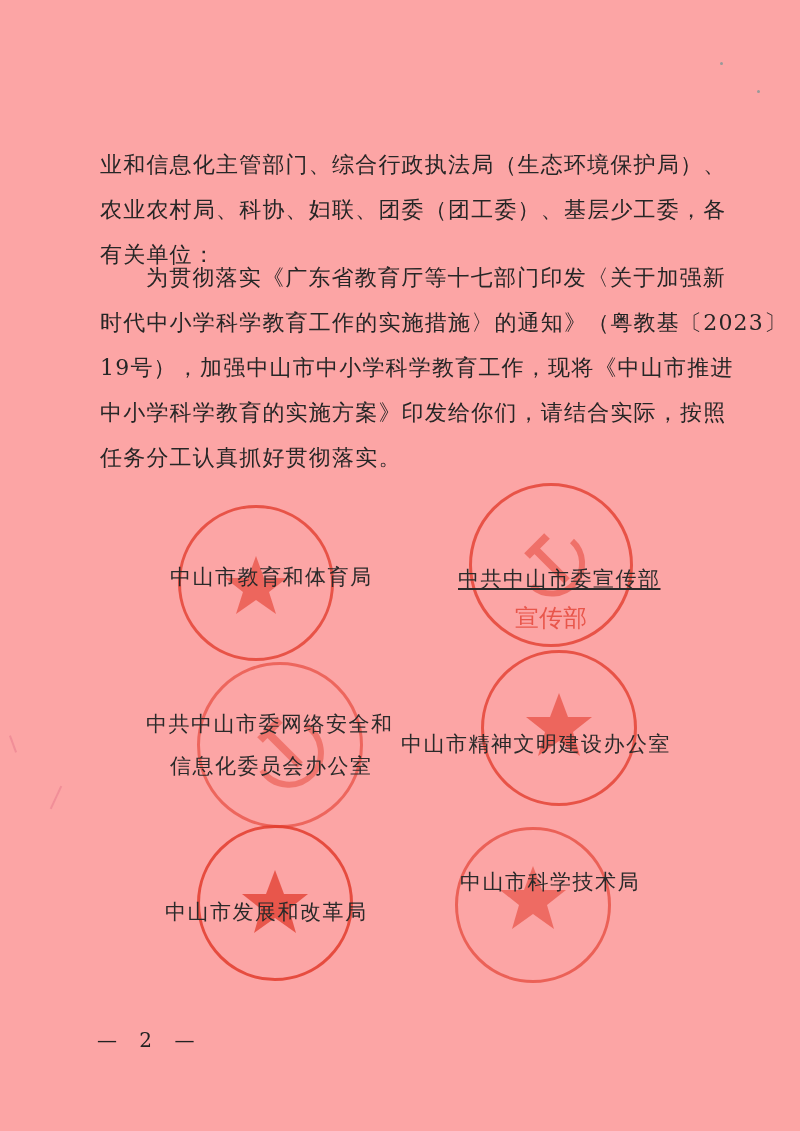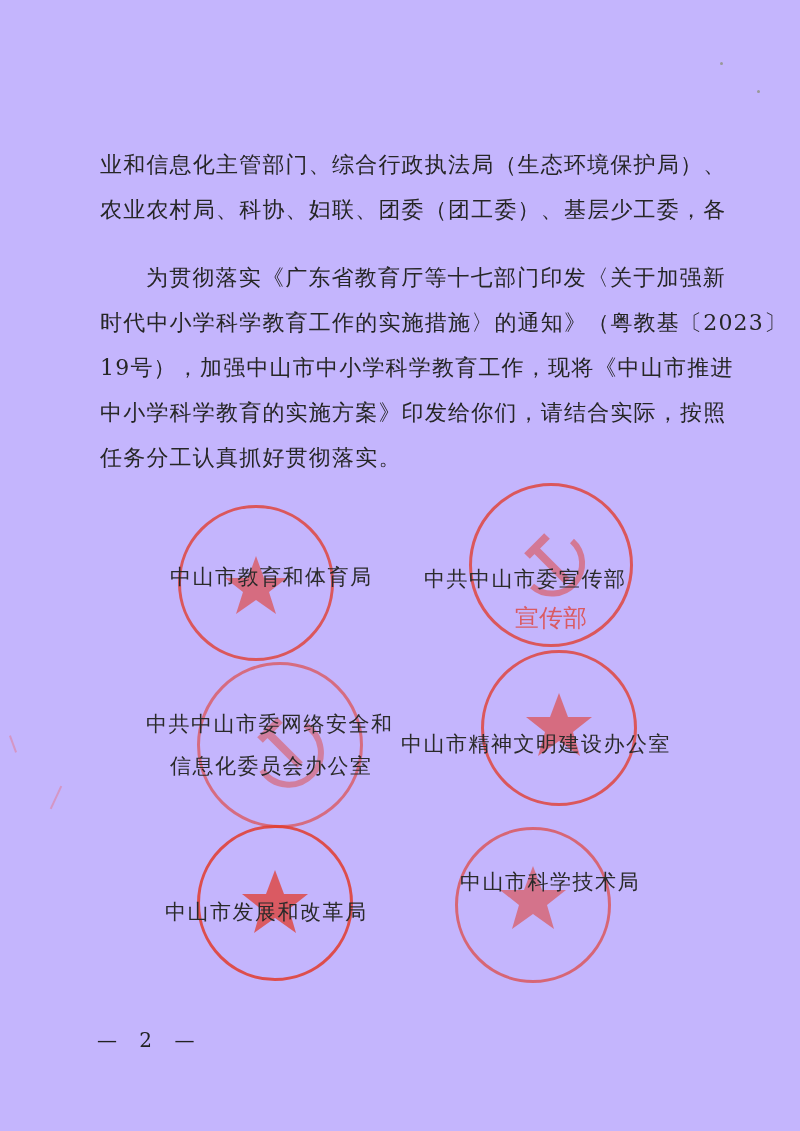--- a/index.html
+++ b/index.html
@@ -1,18 +1,18 @@
 <!DOCTYPE html>
 <html><head>
 <meta charset="utf-8">
 <style>
   html, body { margin: 0; padding: 0; background: #ffffff; }
   body { width: 800px; height: 1131px; position: relative; overflow: hidden;
          font-family: "DejaVu Serif", "Liberation Serif", serif; color: #222; }
-  .page { position: absolute; left: 0; top: 0; width: 800px; height: 1131px; background: #c4b5fd; }
+  .page { position: absolute; left: 0; top: 0; width: 800px; height: 1131px; background: #fca5a5; }
   .body-text { position: absolute; left: 100px; width: 610px; font-size: 22px; line-height: 45px;
                letter-spacing: 1.2px; color: #262626; }
   .para1 { top: 142px; }
   .para2 { top: 255px; }
   .line { white-space: nowrap; display: block; }
   .indent { padding-left: 46px; }
   .seal { position: absolute; border-radius: 50%; border: 3px solid rgba(226,60,45,0.78); }
   .seal svg { position: absolute; left: 0; top: 0; }
   .sig { position: absolute; font-size: 21px; letter-spacing: 1.5px; color: #2a2a2a; white-space: nowrap;
          font-family: "DejaVu Sans", "Liberation Sans", sans-serif; font-weight: 300; z-index: 2; }
@@ -27,20 +27,21 @@
 <div class="page">
 
   <div class="speck" style="left:720px;top:62px;"></div>
   <div class="speck" style="left:757px;top:90px;"></div>
   <div class="pink-mark" style="left:12px;top:735px;height:18px;transform:rotate(-20deg);"></div>
   <div class="pink-mark" style="left:55px;top:785px;height:25px;transform:rotate(25deg);"></div>
 
   <div class="body-text para1">
     <span class="line">业和信息化主管部门、综合行政执法局（生态环境保护局）、</span>
     <span class="line">农业农村局、科协、妇联、团委（团工委）、基层少工委，各</span>
+    <span class="line">有关单位：</span>
   </div>
 
   <div class="body-text para2">
     <span class="line indent">为贯彻落实《广东省教育厅等十七部门印发〈关于加强新</span>
     <span class="line">时代中小学科学教育工作的实施措施〉的通知》（粤教基〔2023〕</span>
     <span class="line">19号），加强中山市中小学科学教育工作，现将《中山市推进</span>
     <span class="line">中小学科学教育的实施方案》印发给你们，请结合实际，按照</span>
     <span class="line">任务分工认真抓好贯彻落实。</span>
   </div>
 
@@ -51,21 +52,21 @@
   </div>
   <div class="sig" style="left:170px;top:563px;">中山市教育和体育局</div>
 
   <div class="seal" style="left:469px;top:483px;width:158px;height:158px;text-align:center;">
     <svg width="158" height="158" viewBox="0 0 158 158">
       <path d="M60,60 L95,95 M55,70 L75,50" stroke="rgba(226,60,45,0.5)" stroke-width="8" fill="none"></path>
       <path d="M100,55 A30,30 0 1 1 60,100" stroke="rgba(226,60,45,0.5)" stroke-width="6" fill="none"></path>
       <text x="79" y="140" text-anchor="middle" font-size="24" fill="rgba(226,60,45,0.75)" font-family="DejaVu Sans, sans-serif">宣传部</text>
     </svg>
   </div>
-  <div class="sig" style="left:424px;top:565px;">中共中山市委宣传部</div>
+  <div class="sig" style="left:458px;top:565px;text-decoration:underline;">中共中山市委宣传部</div>
 
   <div class="seal" style="left:197px;top:662px;width:160px;height:160px;border-color:rgba(226,60,45,0.6);">
     <svg width="160" height="160" viewBox="0 0 160 160">
       <path d="M65,65 L100,100 M60,75 L80,55" stroke="rgba(226,60,45,0.45)" stroke-width="8" fill="none"></path>
       <path d="M105,60 A32,32 0 1 1 62,105" stroke="rgba(226,60,45,0.45)" stroke-width="6" fill="none"></path>
     </svg>
   </div>
   <div class="sig" style="left:170px;top:752px;">信息化委员会办公室</div>
   <div class="sig" style="left:146px;top:710px;">中共中山市委网络安全和</div>
 

